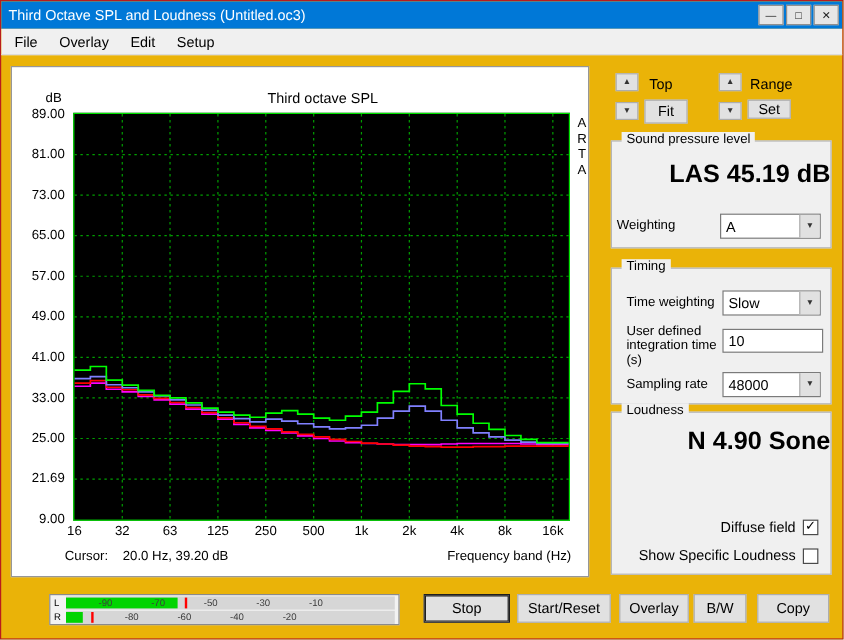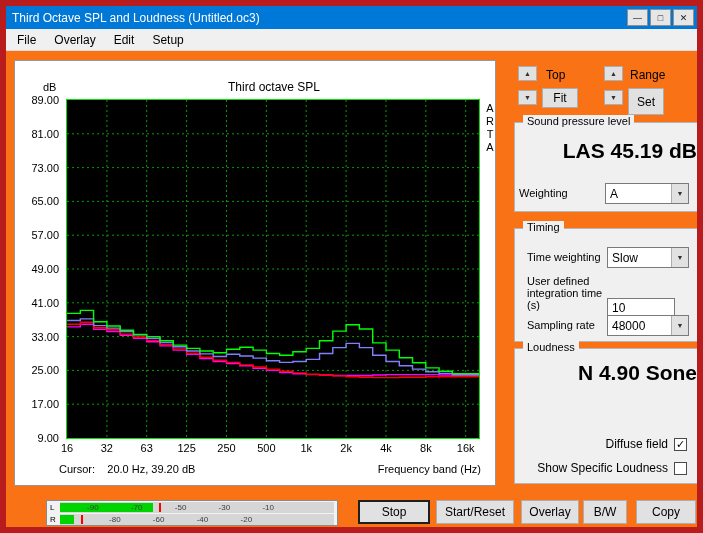--- a/index.html
+++ b/index.html
@@ -4,22 +4,22 @@
 <style>
   * { box-sizing: border-box; margin: 0; padding: 0; }
   body {
     font-family: "Liberation Sans", sans-serif;
     font-size: 12px;
     background: #9a9a9a;
   }
   .window {
     position: relative;
     width: 703px; height: 533px;
-    background: #f97316;
-    border: 6px solid #b91c1c;
+    background: #eab308;
+    border: 1px solid #b91c1c;
     overflow: hidden;
   }
   
   .titlebar {
     position: absolute; left: 0; top: 0; right: 0; height: 23px;
     background: #0078d7; color: #ffffff;
     display: flex; align-items: center; padding-left: 6px;
   }
   .title-text { font-size: 12px; white-space: nowrap; }
   .win-controls { position: absolute; right: 3px; top: 3px; display: flex; gap: 2px; }
@@ -192,21 +192,21 @@
     <div class="y-axis-labels">
         <div class="ytick" style="top: 0px;">89.00</div>
         <div class="ytick" style="top: 33.8px;">81.00</div>
         <div class="ytick" style="top: 67.6px;">73.00</div>
         <div class="ytick" style="top: 101.4px;">65.00</div>
         <div class="ytick" style="top: 135.2px;">57.00</div>
         <div class="ytick" style="top: 169px;">49.00</div>
         <div class="ytick" style="top: 202.8px;">41.00</div>
         <div class="ytick" style="top: 236.6px;">33.00</div>
         <div class="ytick" style="top: 270.4px;">25.00</div>
-        <div class="ytick" style="top: 304.2px;">17.00</div>
+        <div class="ytick" style="top: 304.2px;">21.69</div>
         <div class="ytick" style="top: 338px;">9.00</div>
       </div>
     <div class="x-axis-labels">
         <div class="xtick" style="left: 0px;">16</div>
         <div class="xtick" style="left: 39.871px;">32</div>
         <div class="xtick" style="left: 79.7419px; text-align: right;">63</div>
         <div class="xtick" style="left: 119.613px;">125</div>
         <div class="xtick" style="left: 159.484px;">250</div>
         <div class="xtick" style="left: 199.355px;">500</div>
         <div class="xtick" style="left: 239.226px;">1k</div>
@@ -228,21 +228,21 @@
   <div class="ctl-label" style="left:540px; top:62px;">Top</div>
   <div class="btn" style="left:536px; top:82px; width:36px; height:20px;">Fit</div>
 
   <div class="spin-btn" style="left:598px; top:60px;">
       <span>▲</span>
     </div>
   <div class="spin-btn" style="left:598px; top:84px;">
       <span>▼</span>
     </div>
   <div class="ctl-label" style="left:624px; top:62px;">Range</div>
-  <div class="btn" style="left:622px; top:82px; width:36px; height:27px;">Set</div>
+  <div class="btn" style="left:622px; top:82px; width:36px; height:16px;">Set</div>
 
   <div class="groupbox" style="left:508px; top:116px; width:184px; height:90px;">
     <span class="gb-label">Sound pressure level</span>
     <div class="big-value" style="top:16px;">LAS 45.19 dB</div>
     <div class="field-label" style="left:4px; top:64px;text-align:center;">Weighting</div>
     <div class="combo" style="left:90px; top:60px; width:84px;">
       <span class="combo-text">A</span>
       <span class="combo-btn">
           <span>▼</span>
         </span>
@@ -252,21 +252,21 @@
   <div class="groupbox" style="left:508px; top:222px; width:184px; height:114px;">
     <span class="gb-label">Timing</span>
     <div class="field-label" style="left:12px; top:22px;">Time weighting</div>
     <div class="combo" style="left:92px; top:18px; width:82px;">
       <span class="combo-text">Slow</span>
       <span class="combo-btn">
           <span>▼</span>
         </span>
     </div>
     <div class="field-label" style="left:12px; top:46px; width:80px;">User defined integration time (s)</div>
-    <input class="textbox" style="left: 92px; top: 50px; width: 68px; margin-top: 19px;" value="10">
+    <input class="textbox" style="left: 92px; top: 50px; width: 84px;" value="10">
     <div class="field-label" style="left:12px; top:90px;">Sampling rate</div>
     <div class="combo" style="left:92px; top:86px; width:82px;">
       <span class="combo-text">48000</span>
       <span class="combo-btn">
           <span>▼</span>
         </span>
     </div>
   </div>
 
   <div class="groupbox" style="left:508px; top:342px; width:184px; height:136px;">

